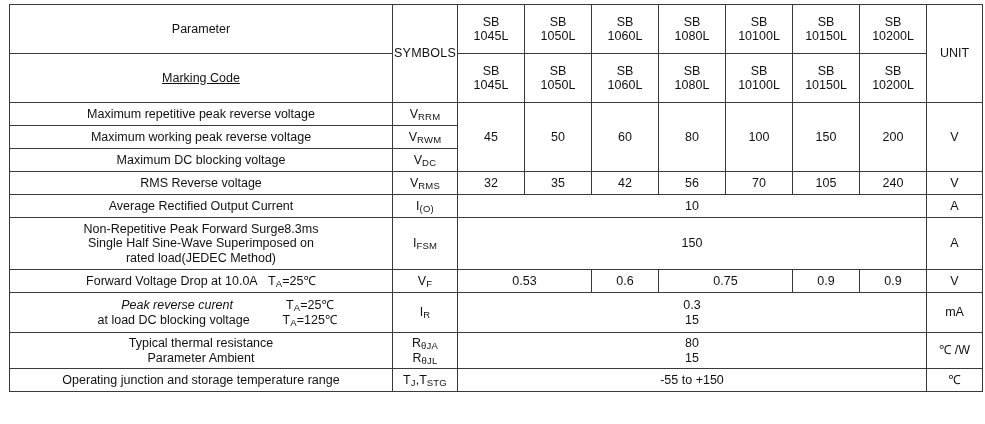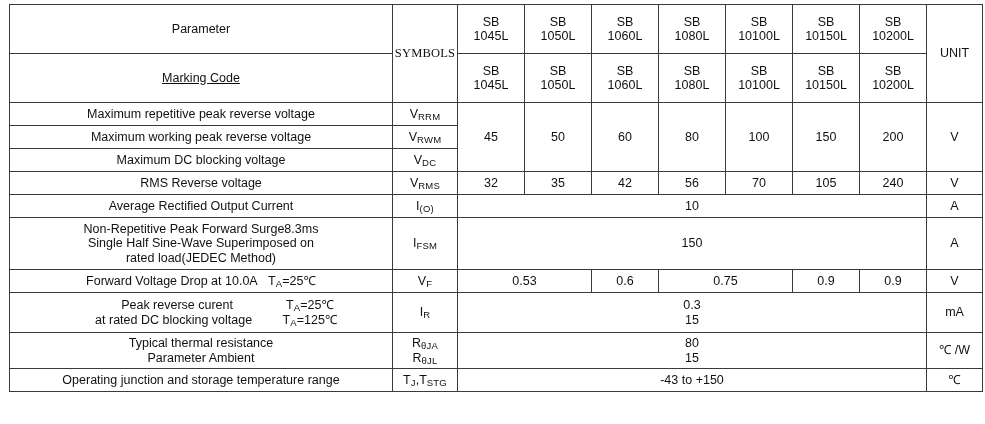--- a/index.html
+++ b/index.html
@@ -42,21 +42,20 @@
   }
   .param-head {
     font-weight: bold;
     font-size: 15px;
     text-align: center;
     padding-left: 0;
   }
   .small-caps-lbl {
     font-size: 10px;
     letter-spacing: .2px;
-    font-family: Liberation Serif, serif;
   }
   .pn {
     font-weight: bold;
     font-size: 12.5px;
     line-height: 1.2;
   }
   .sym {
     font-size: 12.5px;
     white-space: nowrap;
   }
@@ -231,22 +230,22 @@
         <td colspan="2" class="val">0.53</td>
         <td class="val">0.6</td>
         <td colspan="2" class="val">0.75</td>
         <td class="val">0.9</td>
         <td class="val">0.9</td>
         <td class="val">V</td>
       </tr>
 
       <tr style="height:40px;">
         <td class="multi nowrap">
-          <div><span class="twoline-right" style="min-width:218px;">Peak reverse curent</span><span class="sym"><span>T</span><span class="sub">A</span><span>=25℃</span></span></div>
-          <div><span class="twoline-right" style="min-width:218px;">at rated DC blocking voltage</span><span class="sym"><span>T</span><span class="sub">A</span><span>=125℃</span></span></div>
+          <div><span class="twoline-right" style="min-width:218px;font-style:italic;">Peak reverse curent</span><span class="sym"><span>T</span><span class="sub">A</span><span>=25℃</span></span></div>
+          <div><span class="twoline-right" style="min-width:218px;">at load DC blocking voltage</span><span class="sym"><span>T</span><span class="sub">A</span><span>=125℃</span></span></div>
         </td>
         <td class="sym"><span>I</span><span class="sub">R</span></td>
         <td colspan="7" class="val">
           <div>0.3</div>
           <div>15</div>
         </td>
         <td class="val">mA</td>
       </tr>
 
       <tr style="height:36px;">
@@ -261,18 +260,18 @@
         <td colspan="7" class="val">
           <div>80</div>
           <div>15</div>
         </td>
         <td class="val">℃ /W</td>
       </tr>
 
       <tr class="row-h-std">
         <td class="param-cell">Operating junction and storage temperature range</td>
         <td class="sym"><span>T</span><span class="sub">J</span><span>,T</span><span class="sub">STG</span></td>
-        <td colspan="7" class="val">-43 to +150</td>
+        <td colspan="7" class="val">-55 to +150</td>
         <td class="val">℃</td>
       </tr>
     </tbody>
   </table>
 </div>
 
 </body></html>

